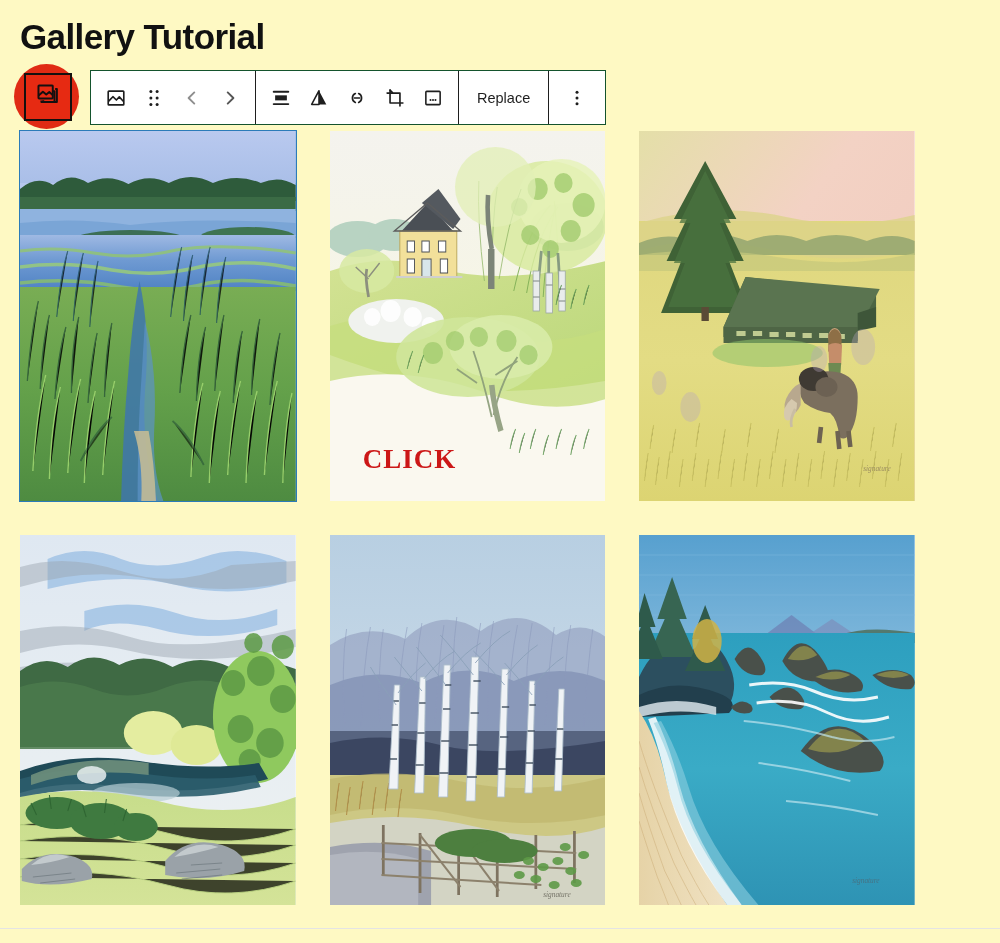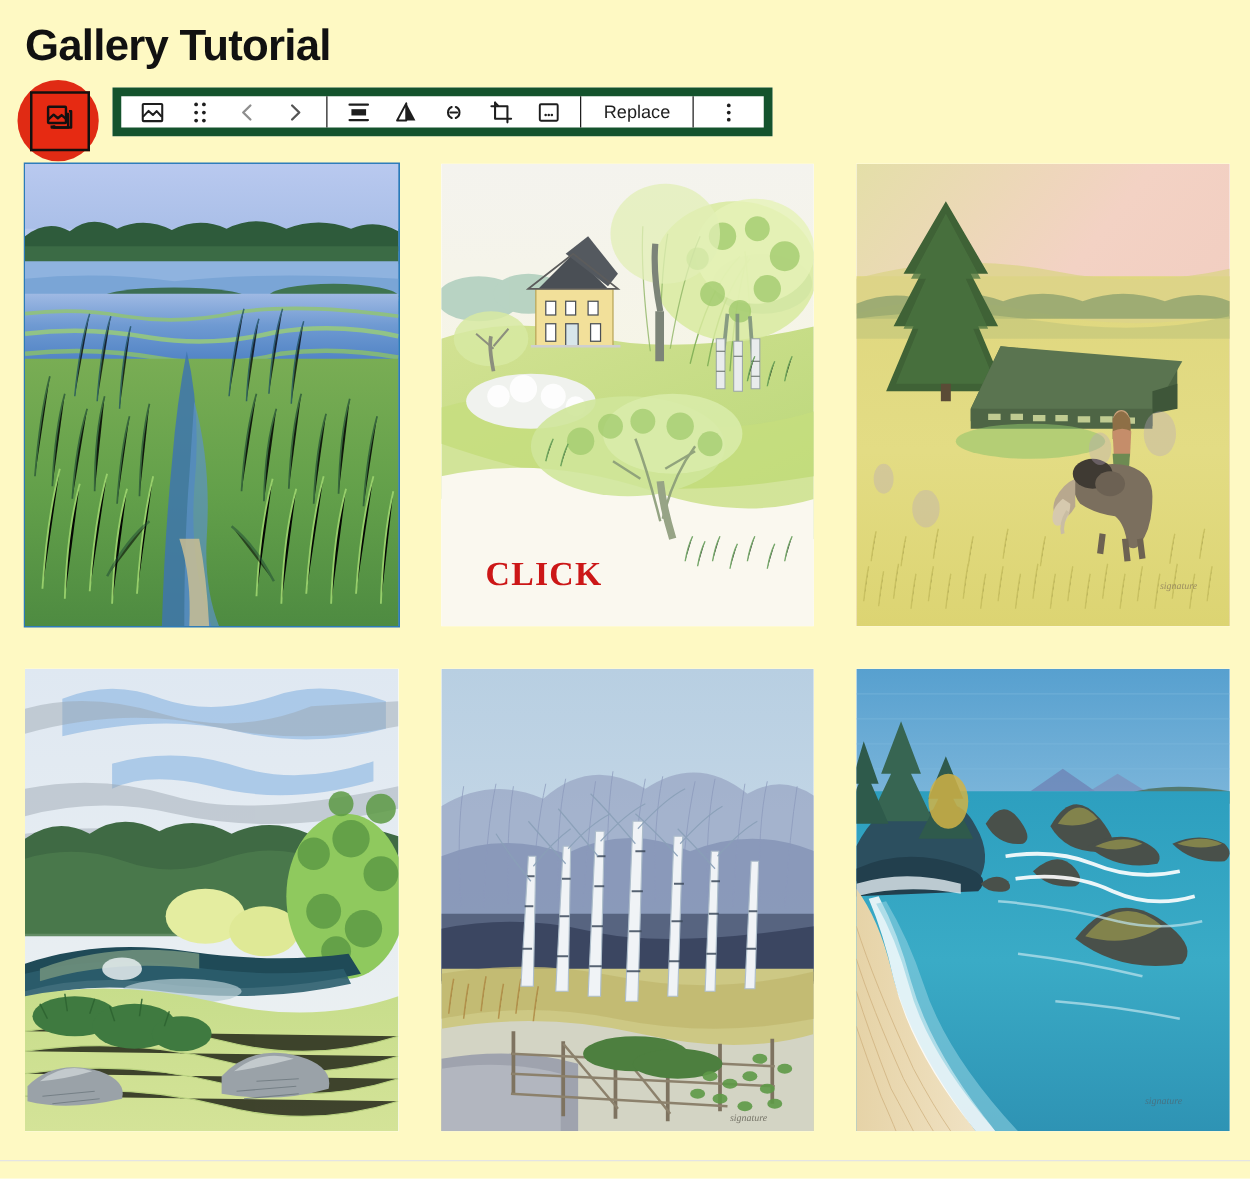--- a/index.html
+++ b/index.html
@@ -33,24 +33,24 @@
     width: 48px; height: 48px;
     border: 2px solid #14100f;
     background: #e62a12;
     display: flex; align-items: center; justify-content: center;
     cursor: pointer;
   }
 
   
   .toolbar {
     position: absolute; left: 90px; top: 70px;
-    height: 39px;
+    height: 55px;
     display: flex; align-items: stretch;
     background: #ffffff;
-    border: 7px solid #14532d;
+    border: 1px solid #14532d;
   }
   .tb-group {
     display: flex; align-items: center;
     padding: 0 6px;
     border-right: 1px solid #1e1e1e;
   }
   .tb-group:last-child { border-right: none; }
   .tb-btn {
     width: 38px; height: 53px;
     display: flex; align-items: center; justify-content: center;
@@ -63,21 +63,21 @@
     display: flex; align-items: center; justify-content: center;
     font-size: 14.5px; color: #1e1e1e; background: transparent;
     border: none; cursor: pointer; white-space: nowrap;
     font-family: "Liberation Sans", sans-serif;
   }
   .tb-btn svg, .tb-text-btn svg { display: block; }
 
   
   .gallery {
     position: absolute; left: 20px; top: 131px;
-    width: 964px;
+    width: 895px;
     display: grid;
     grid-template-columns: repeat(3, 1fr);
     column-gap: 16px;
     row-gap: 24px;
     gap: 34px;
   }
   .gallery-item {
     position: relative;
     width: 100%; height: 370px;
     overflow: hidden;

